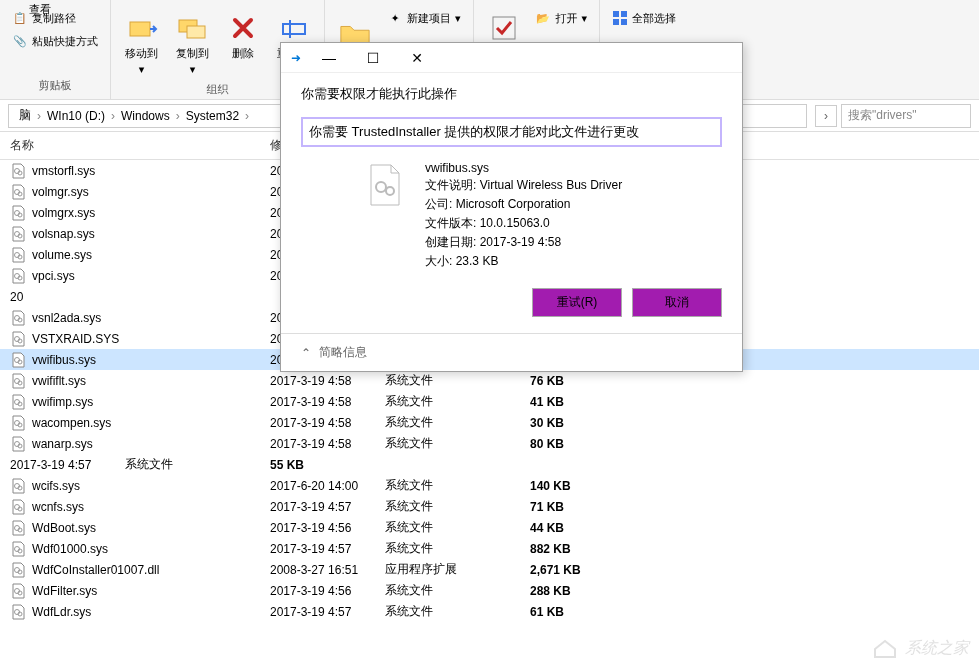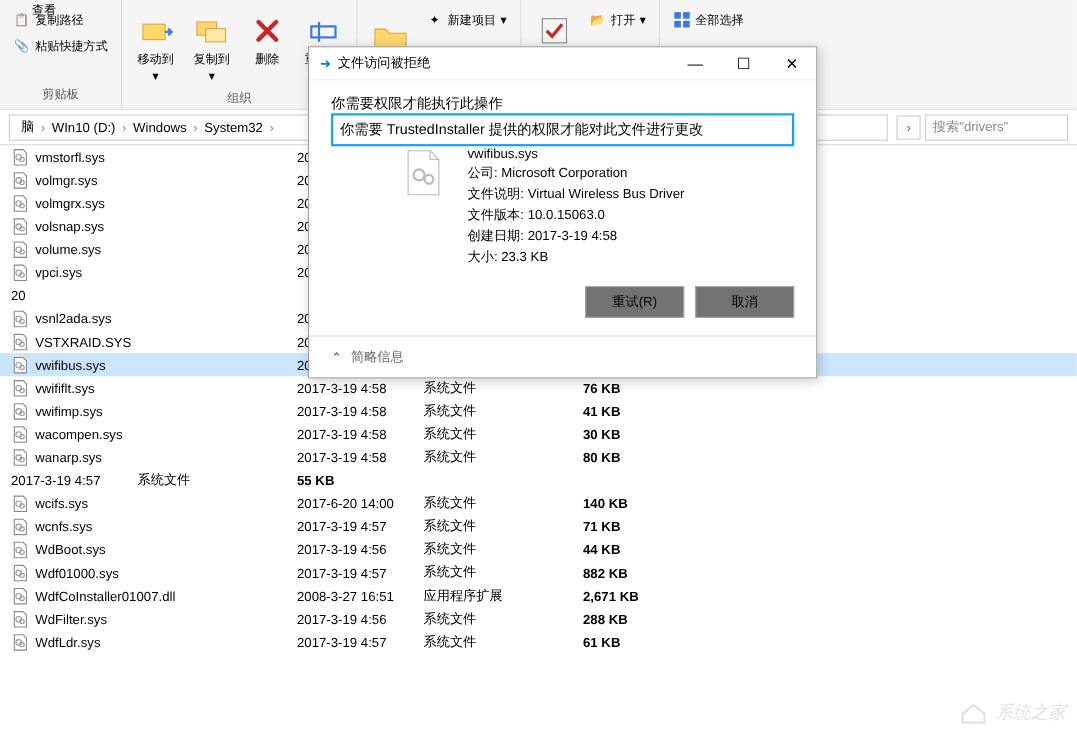--- a/index.html
+++ b/index.html
@@ -37,27 +37,27 @@
 .file-row.selected { background: #cce5ff; }
 .file-row .col-name { display: flex; align-items: center; gap: 6px; }
 .file-icon { width: 16px; height: 16px; flex-shrink: 0; }
 
 .dialog { position: absolute; top: 42px; left: 280px; width: 463px; background: #fff; border: 1px solid #a0a0a0; box-shadow: 2px 2px 10px rgba(0,0,0,0.2); z-index: 10; }
 .dlg-titlebar { height: 30px; display: flex; align-items: center; padding: 0 0 0 10px; border-bottom: 1px solid #eee; }
 .dlg-title-icon { margin-right: 6px; color: #0078d7; }
 .dlg-title { flex: 1; font-size: 12px; }
 .dlg-ctrl { width: 44px; height: 30px; display: flex; align-items: center; justify-content: center; cursor: pointer; font-size: 14px; }
 .dlg-body { padding: 12px 20px 16px; }
-.dlg-main-text { font-size: 13px; }
-.dlg-highlight { border: 2px solid #0ea5e9; padding: 4px 6px; font-size: 13px; }
+.dlg-main-text { font-size: 13px; margin-bottom: 14px; }
+.dlg-highlight { border: 2px solid #c4b5fd; padding: 4px 6px; font-size: 13px; margin-bottom: 14px; }
 .dlg-fileinfo { display: flex; gap: 16px; margin-bottom: 18px; padding-left: 60px; }
 .dlg-fileicon { width: 48px; height: 48px; display: flex; align-items: center; justify-content: center; flex-shrink: 0; }
 .dlg-filelines { display: flex; flex-direction: column; gap: 2px; font-size: 12px; }
 .dlg-buttons { display: flex; justify-content: flex-end; gap: 10px; }
-.dlg-btn { border: 1px solid #aaa; background: #737373; padding: 5px 0; font-size: 12px; cursor: pointer; width: 90px; text-align: center; }
+.dlg-btn { border: 1px solid #aaa; background: #a21caf; padding: 5px 0; font-size: 12px; cursor: pointer; width: 90px; text-align: center; }
 .dlg-footer { border-top: 1px solid #ddd; padding: 10px 20px; display: flex; align-items: center; gap: 8px; color: #666; cursor: pointer; font-size: 12px; }
 
 .watermark { position: absolute; bottom: 8px; right: 10px; opacity: 0.25; font-size: 16px; font-style: italic; color: #888; display: flex; align-items: flex-end; gap: 6px; }
 
 svg { display: block; }
 </style>
 </head>
 <body>
 
 <div class="tab-label">查看</div>
@@ -193,20 +193,26 @@
     <span class="bc-seg">System32</span>
     <span class="bc-sep">›</span>
   </div>
   <div class="nav-arrow refresh-btn">›</div>
   <div class="search-box">
     <span>搜索"drivers"</span>
   </div>
 </div>
 
 <div class="file-area">
+  <div class="file-header">
+    <div class="col col-name">名称</div>
+    <div class="col col-date">修</div>
+    <div class="col col-type"></div>
+    <div class="col col-size"></div>
+  </div>
   <div class="file-list" id="file-list">
       <div class="file-row">
         <div class="col-name">
           <span class="file-icon">
             <svg width="16" height="16" viewBox="0 0 16 16">
               <path d="M3 1 L11 1 L14 4 L14 15 L3 15 Z" fill="#fff" stroke="#888"></path>
               <circle cx="7" cy="8" r="2.5" fill="none" stroke="#999"></circle>
               <circle cx="10" cy="10" r="2" fill="none" stroke="#999"></circle>
             </svg>
           </span>
@@ -510,41 +516,40 @@
         <div class="col-date">2017-3-19 4:57</div>
         <div class="col-type">系统文件</div>
         <div class="col-size">61 KB</div>
       </div>
     </div>
 </div>
 
 <div class="dialog">
   <div class="dlg-titlebar">
     <span class="dlg-title-icon">➜</span>
-    <span class="dlg-title">文件访问被拒绝</span>
     <div class="dlg-ctrl">—</div>
     <div class="dlg-ctrl">☐</div>
     <div class="dlg-ctrl close">✕</div>
   </div>
   <div class="dlg-body">
     <div class="dlg-main-text">你需要权限才能执行此操作</div>
     <div class="dlg-highlight">你需要 TrustedInstaller 提供的权限才能对此文件进行更改</div>
     <div class="dlg-fileinfo">
       <div class="dlg-fileicon">
         <svg width="48" height="48" viewBox="0 0 48 48">
             <path d="M10 4 L30 4 L38 12 L38 44 L10 44 Z" fill="#fff" stroke="#bbb"></path>
             <path d="M30 4 L30 12 L38 12" fill="none" stroke="#bbb"></path>
             <circle cx="20" cy="26" r="5" fill="none" stroke="#bbb" stroke-width="2"></circle>
             <circle cx="29" cy="30" r="4" fill="none" stroke="#bbb" stroke-width="2"></circle>
           </svg>
       </div>
       <div class="dlg-filelines">
         <div>vwifibus.sys</div>
+        <div><span>文件说明:</span> <span>Virtual Wireless Bus Driver</span></div>
         <div><span>公司:</span> <span>Microsoft Corporation</span></div>
-        <div><span>文件说明:</span> <span>Virtual Wireless Bus Driver</span></div>
         <div><span>文件版本:</span> <span>10.0.15063.0</span></div>
         <div><span>创建日期:</span> <span>2017-3-19 4:58</span></div>
         <div><span>大小:</span> <span>23.3 KB</span></div>
       </div>
     </div>
     <div class="dlg-buttons">
       <div class="dlg-btn">重试(R)</div>
       <div class="dlg-btn">取消</div>
     </div>
   </div>

